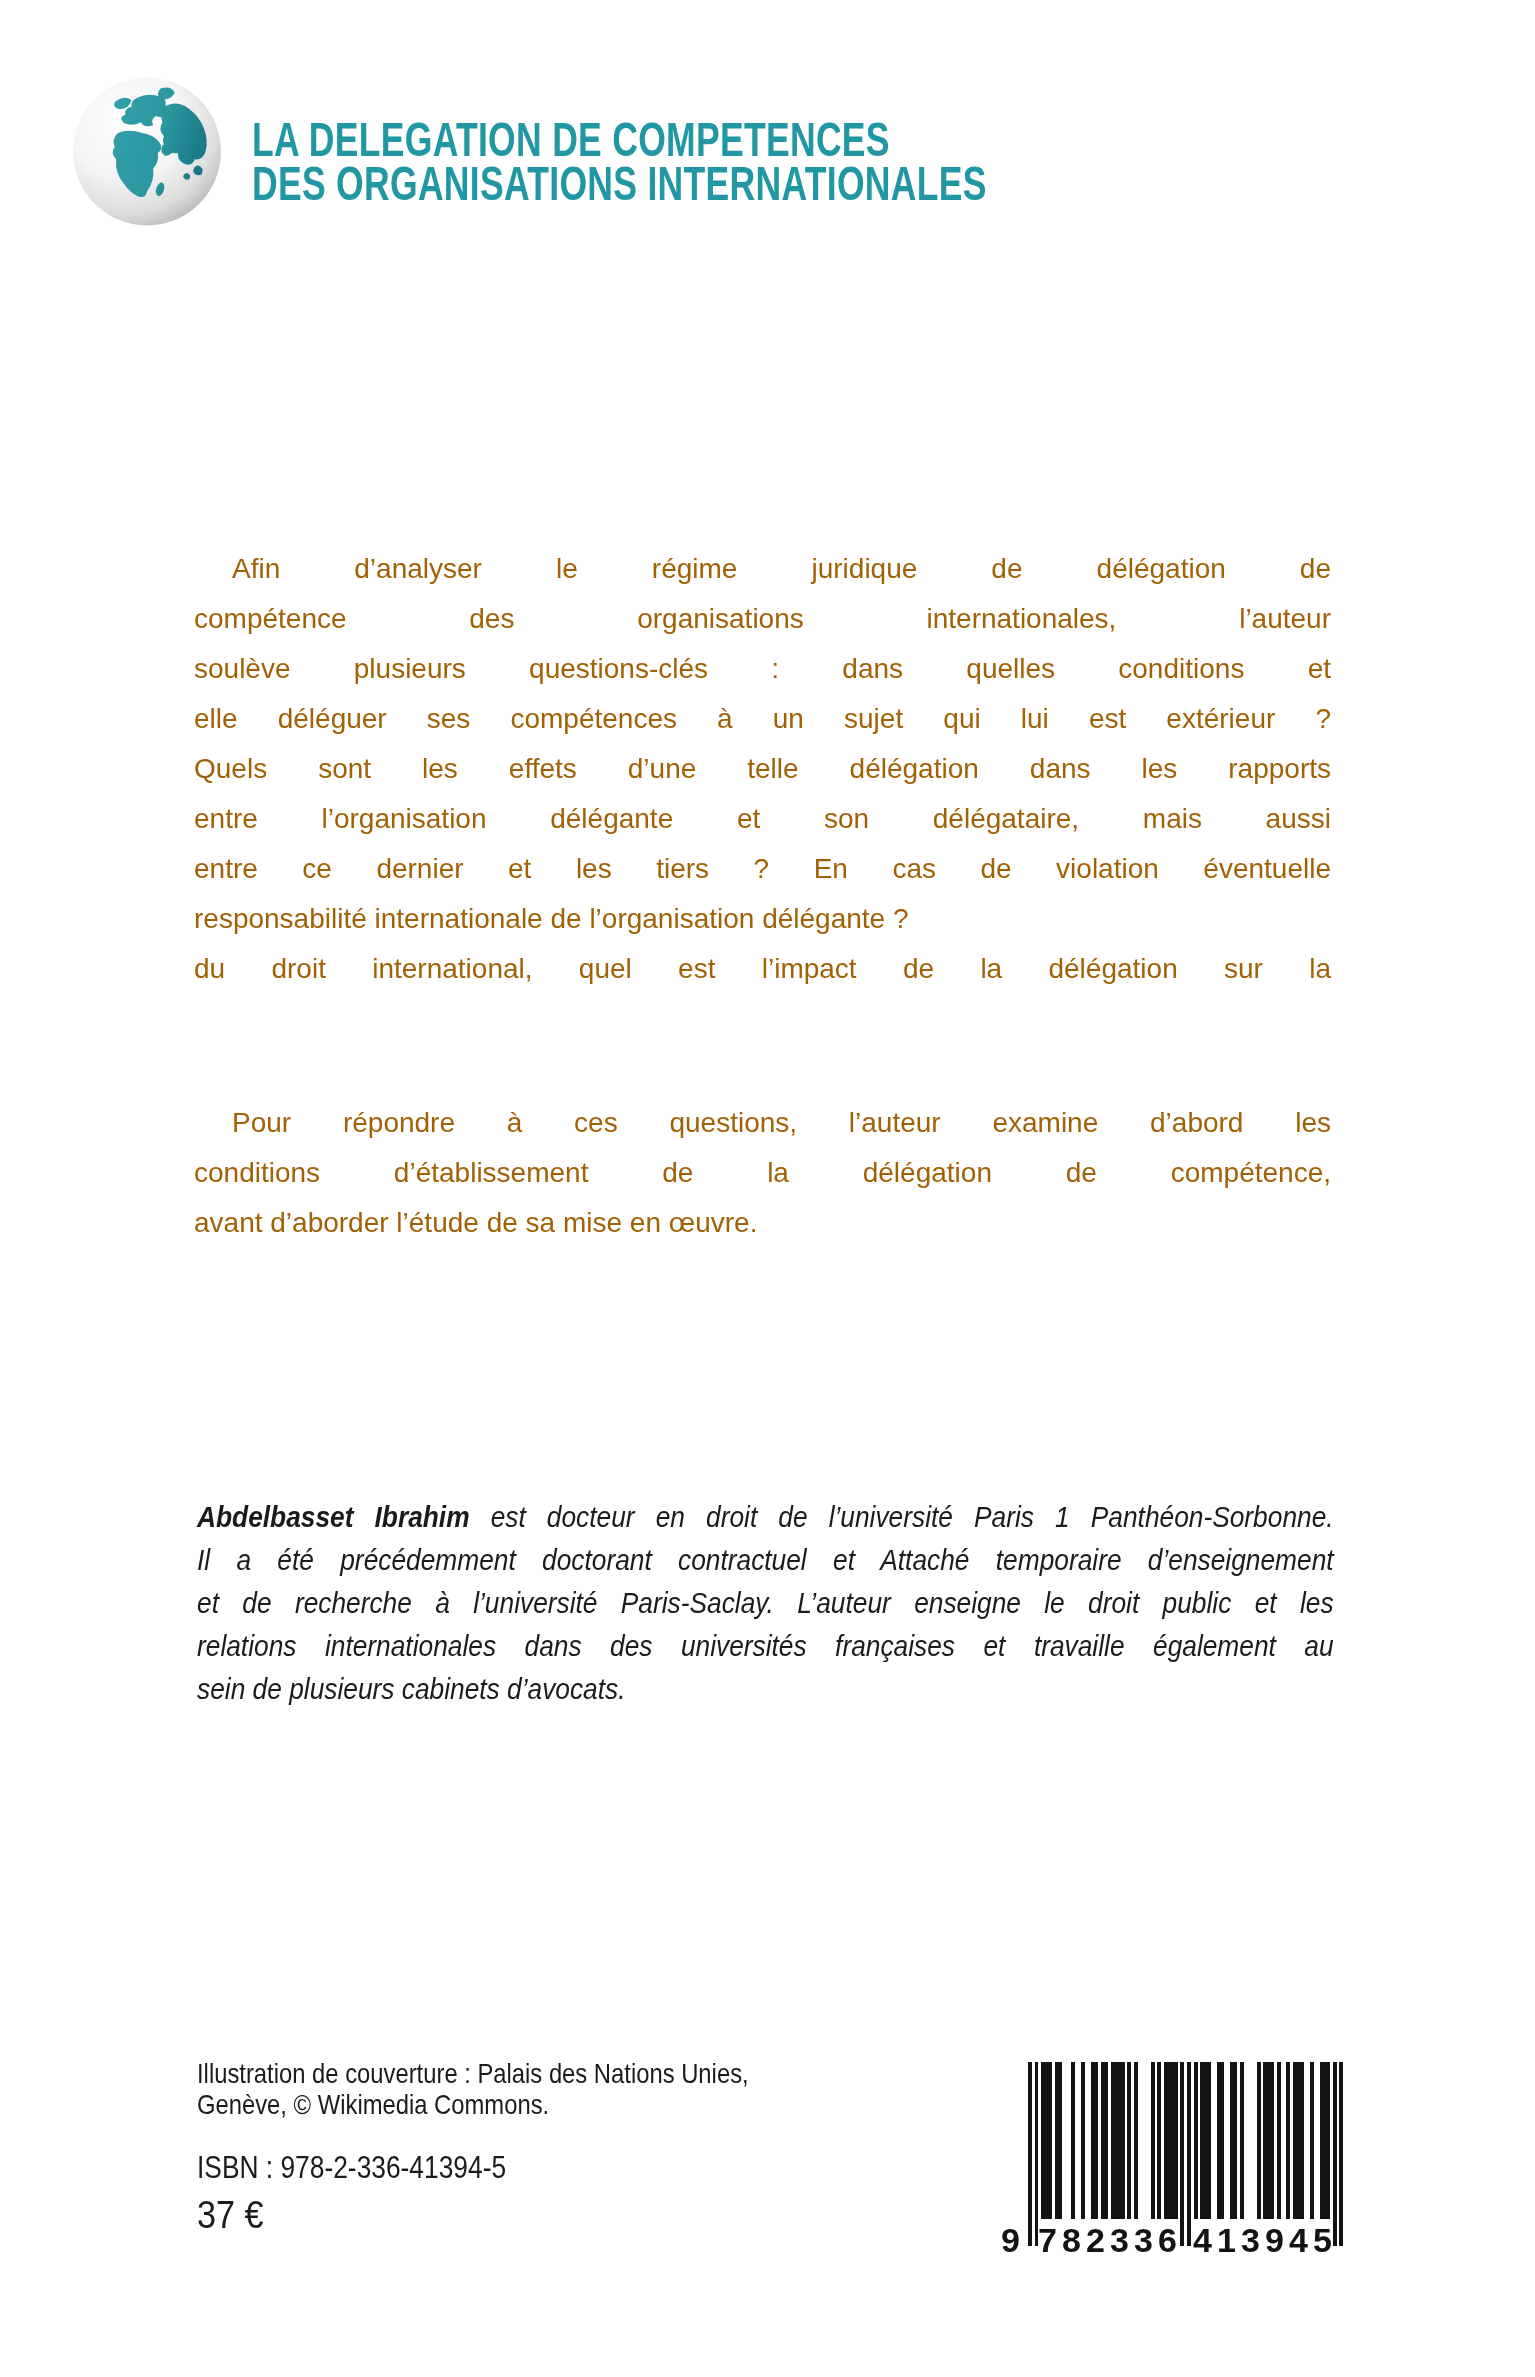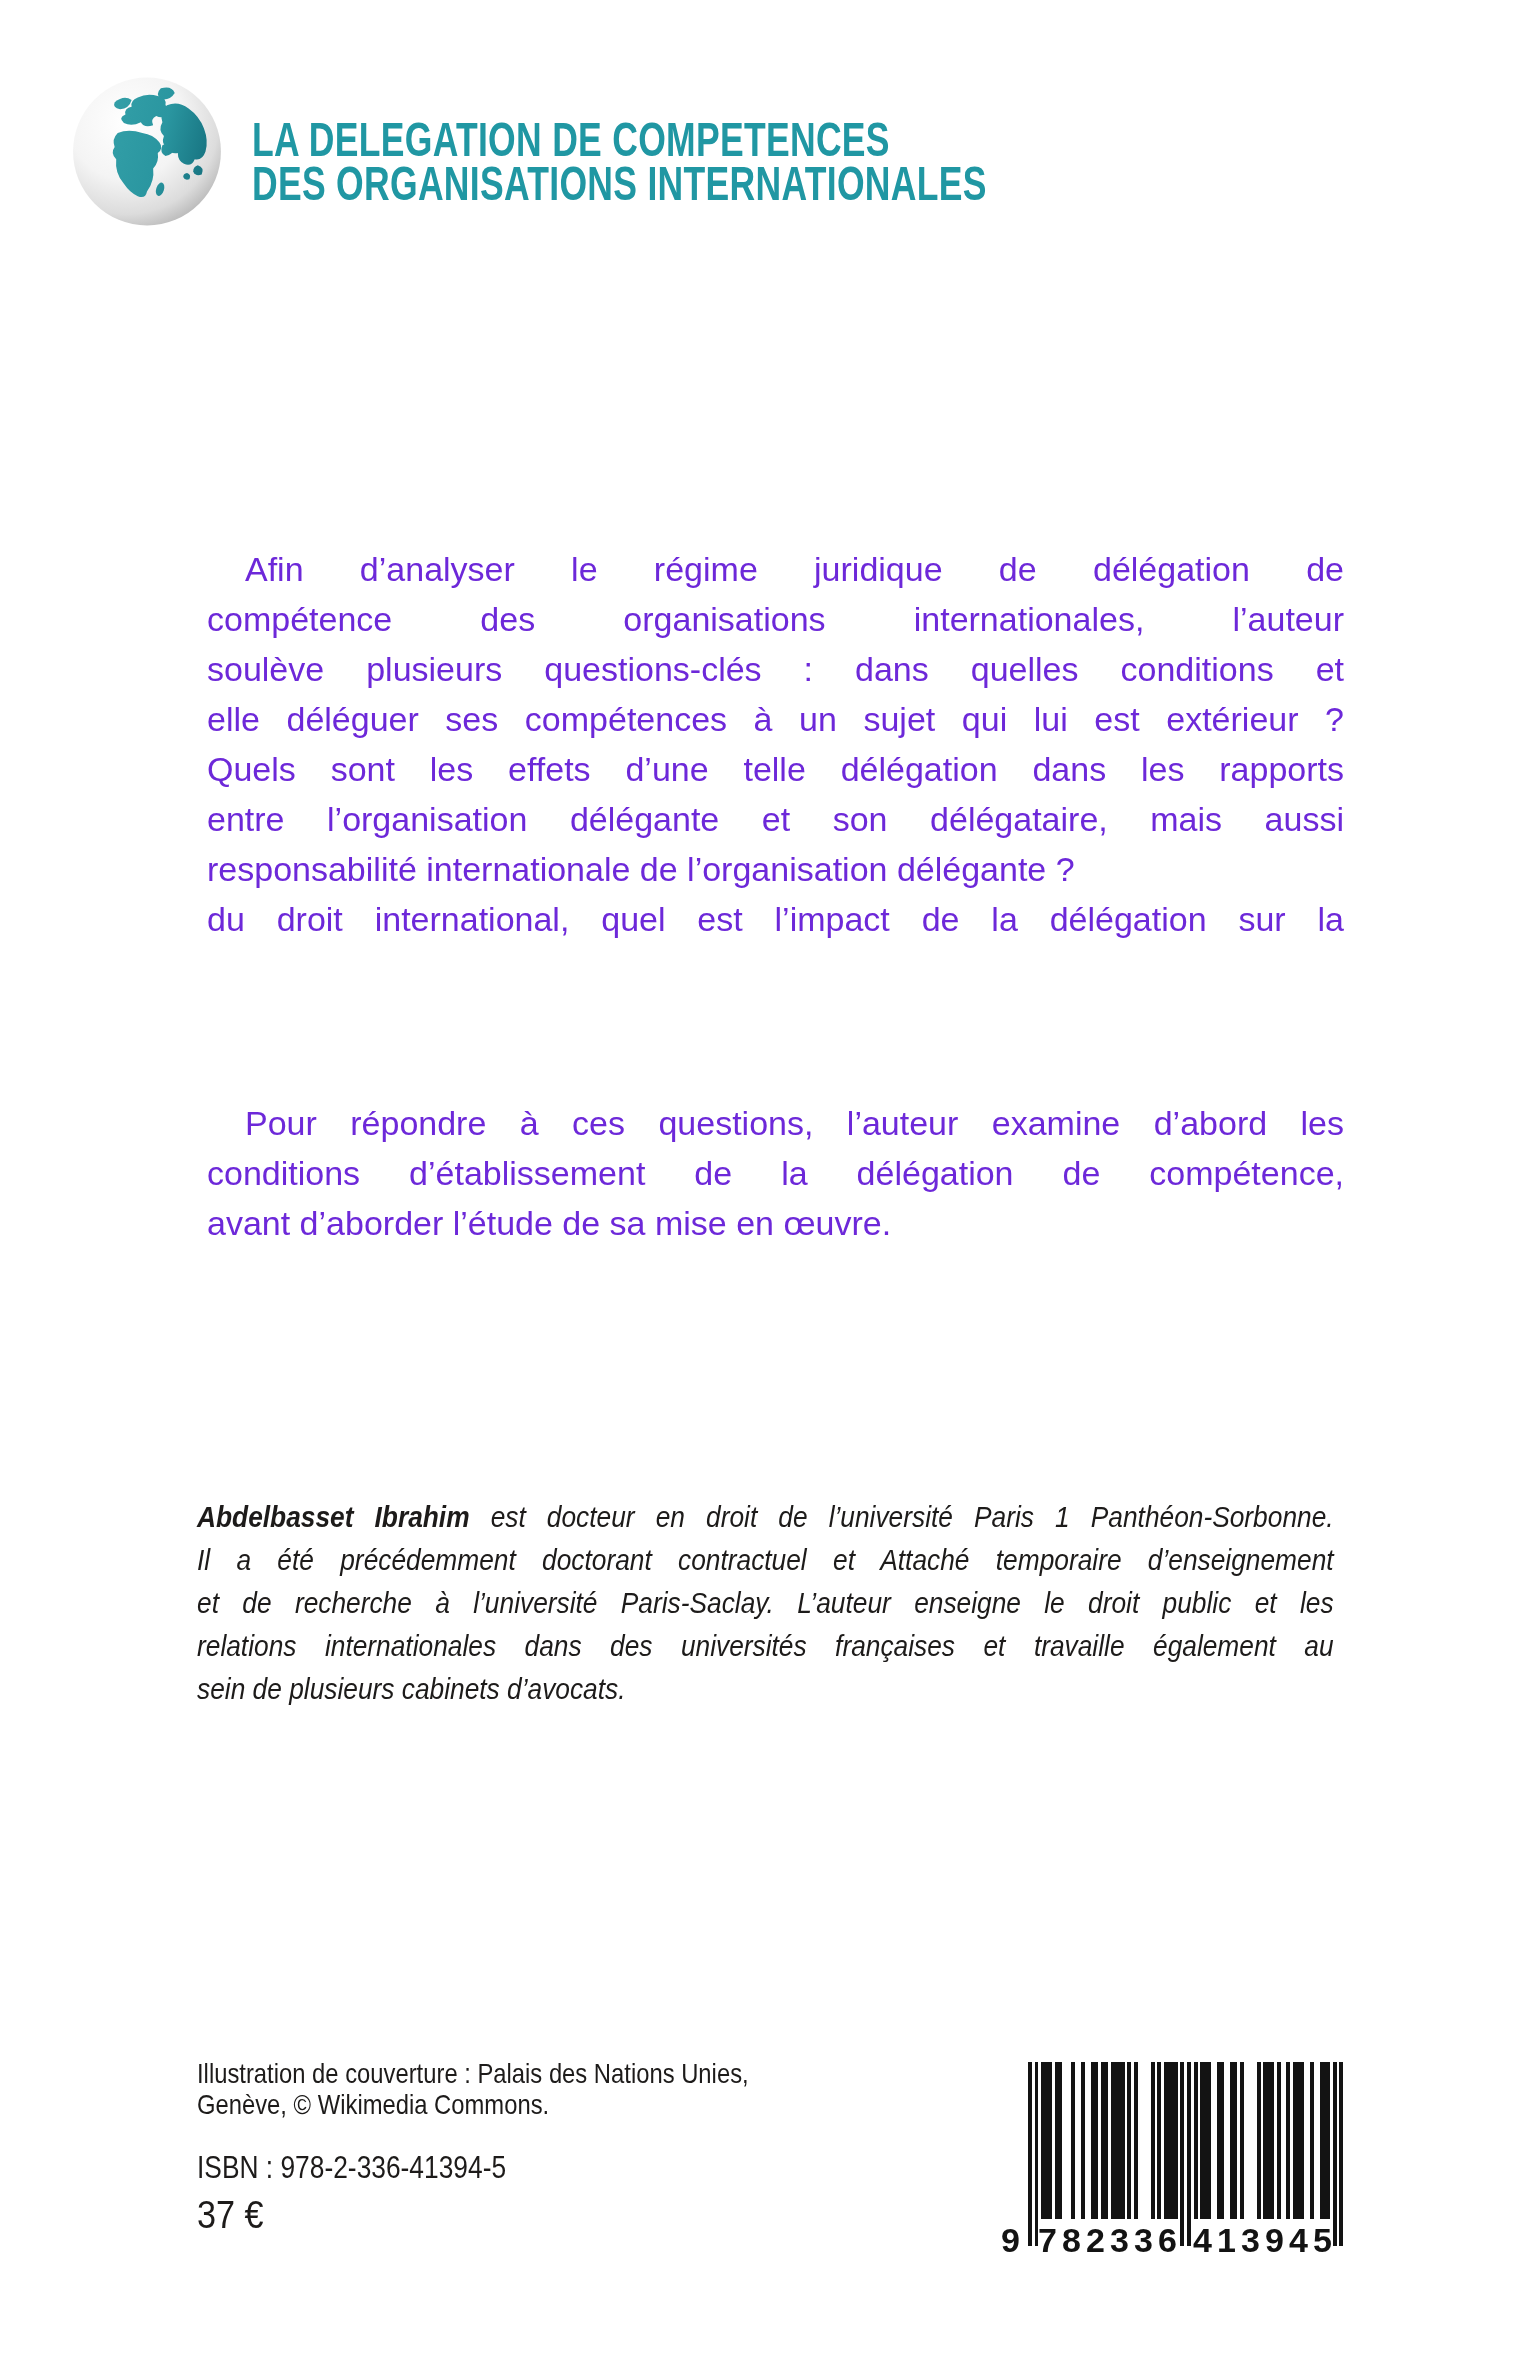--- a/index.html
+++ b/index.html
@@ -13,21 +13,21 @@
 
   
   .title{
     position:absolute;left:252px;top:118px;
     color:#2097a3;font-weight:bold;font-size:48px;line-height:44px;
     transform:scaleX(0.74);transform-origin:left top;white-space:nowrap;
     letter-spacing:0.4px;
   }
 
   
-  .synopsis{position:absolute;left:207px;width:1137px;font-size:34px;line-height:50px;color:#6d28d9}
+  .synopsis{position:absolute;left:194px;width:1137px;font-size:28px;line-height:50px;color:#a16207}
   #para1{top:544px}
   #para2{top:1098px}
   .jl{text-align:justify;text-align-last:justify}
   .jl.last{text-align-last:left}
   .jl.ind{text-indent:38px}
 
   
   .bio{
     position:absolute;left:197px;top:1495px;width:1296px;
     font-size:30px;line-height:43px;font-style:italic;
@@ -117,20 +117,21 @@
     <div>DES ORGANISATIONS INTERNATIONALES</div>
   </div>
 
   <div id="para1" class="synopsis">
       <div class="jl ind">Afin d’analyser le régime juridique de délégation de</div>
       <div class="jl">compétence des organisations internationales, l’auteur</div>
       <div class="jl">soulève plusieurs questions-clés : dans quelles conditions et</div>
       <div class="jl">elle déléguer ses compétences à un sujet qui lui est extérieur ?</div>
       <div class="jl">Quels sont les effets d’une telle délégation dans les rapports</div>
       <div class="jl">entre l’organisation délégante et son délégataire, mais aussi</div>
+      <div class="jl">entre ce dernier et les tiers ? En cas de violation éventuelle</div>
       <div class="jl last">responsabilité internationale de l’organisation délégante ?</div>
       <div class="jl">du droit international, quel est l’impact de la délégation sur la</div>
     </div>
   <div id="para2" class="synopsis">
       <div class="jl ind">Pour répondre à ces questions, l’auteur examine d’abord les</div>
       <div class="jl">conditions d’établissement de la délégation de compétence,</div>
       <div class="jl last">avant d’aborder l’étude de sa mise en œuvre.</div>
     </div>
 
   <div class="bio">

